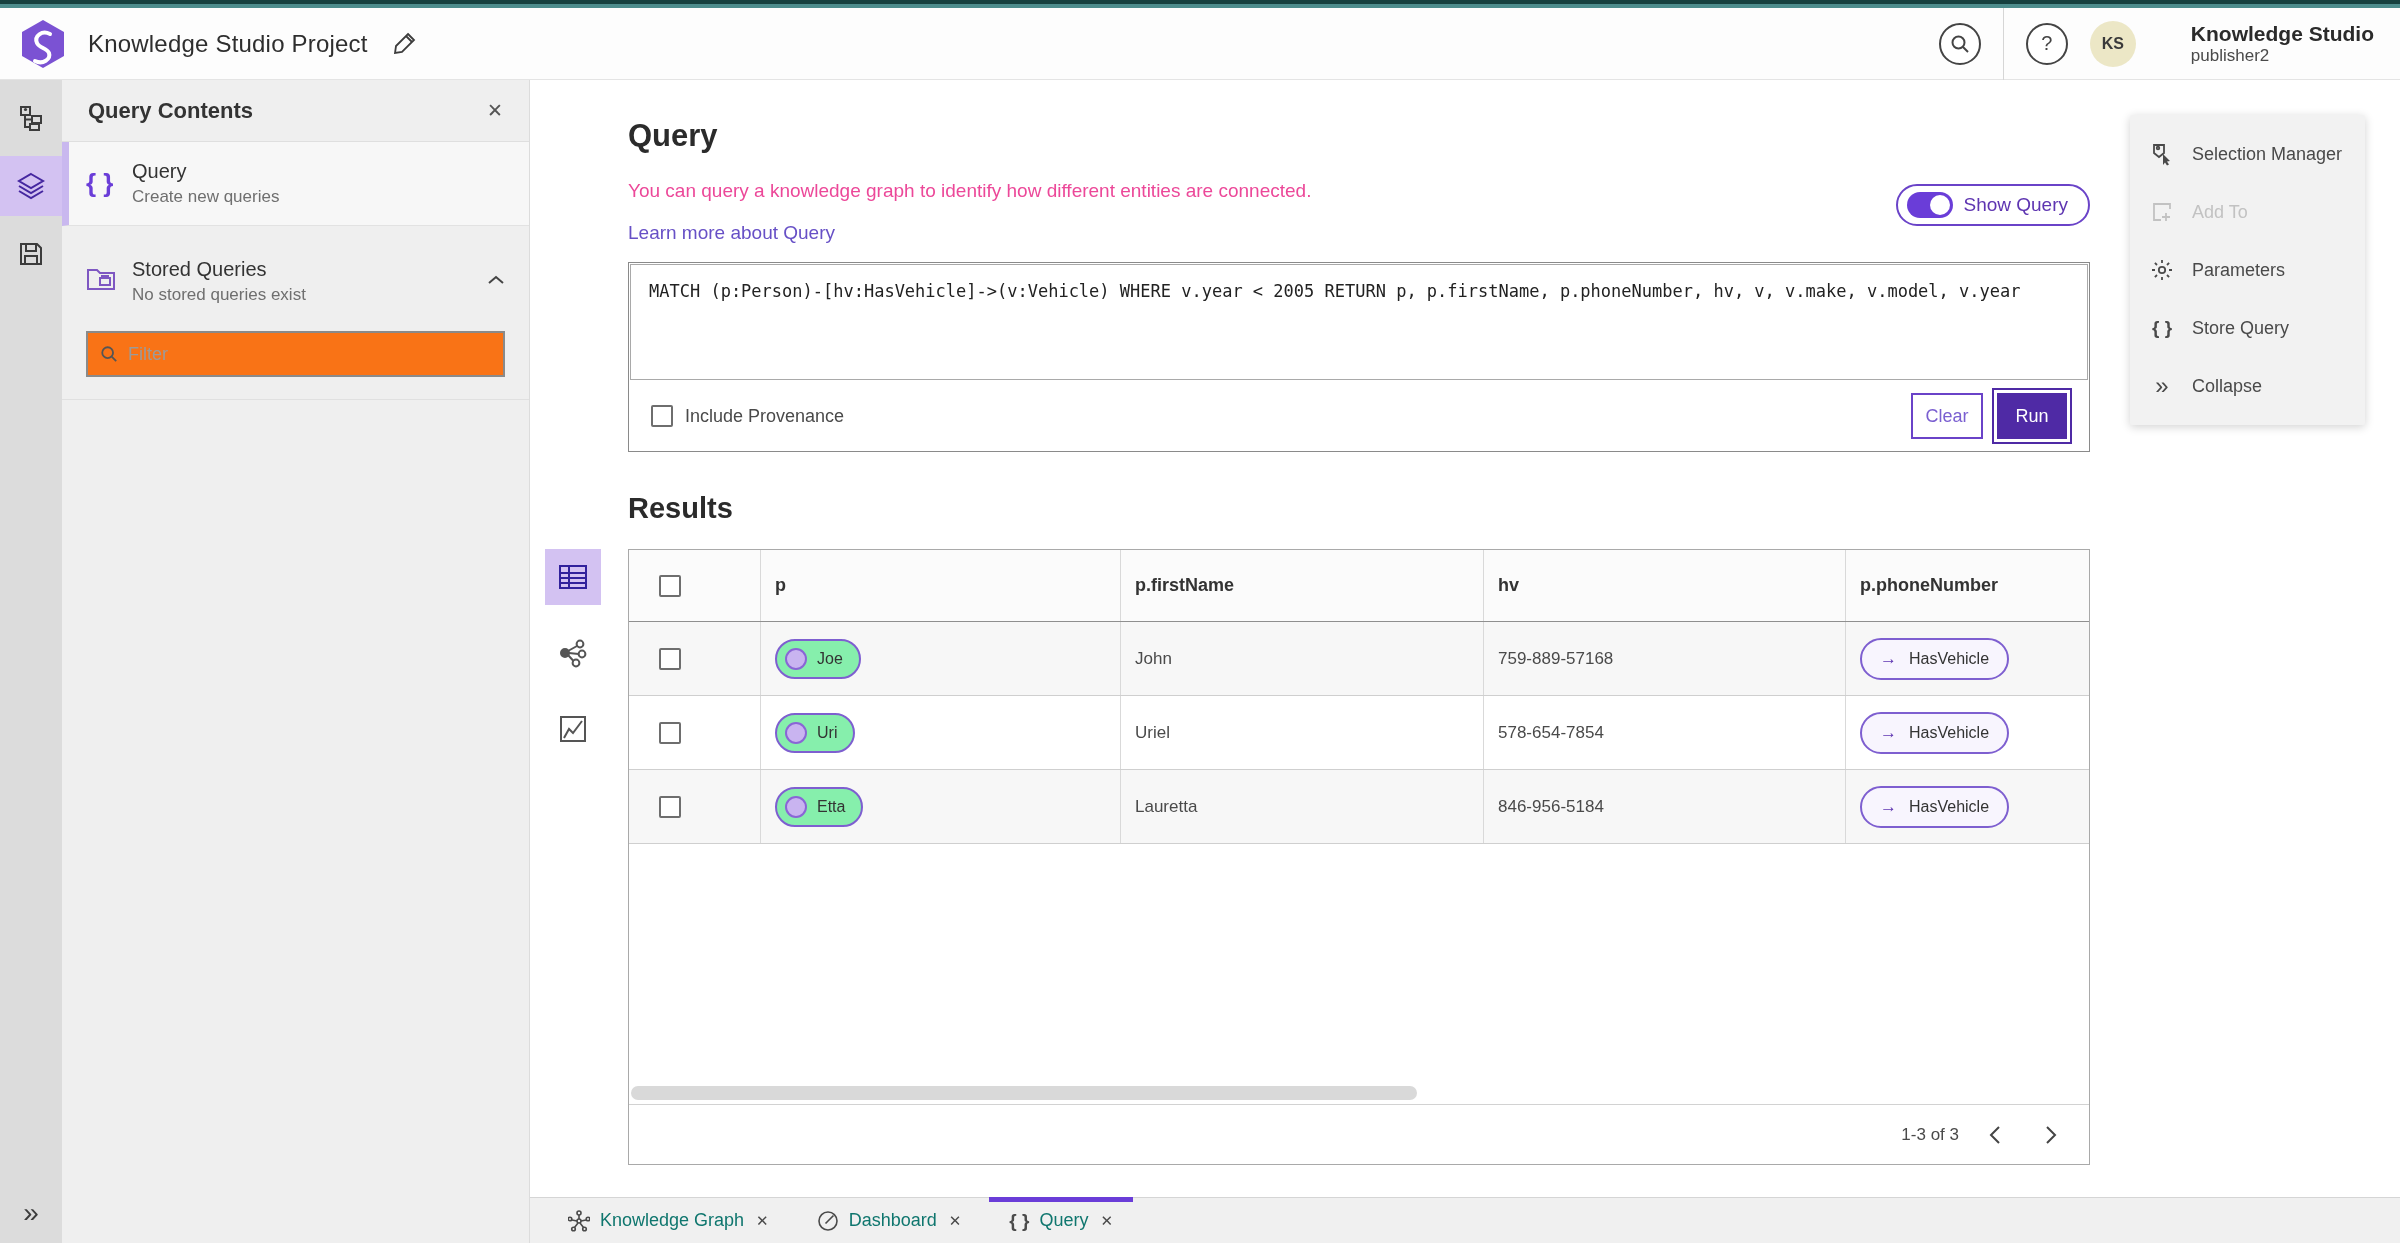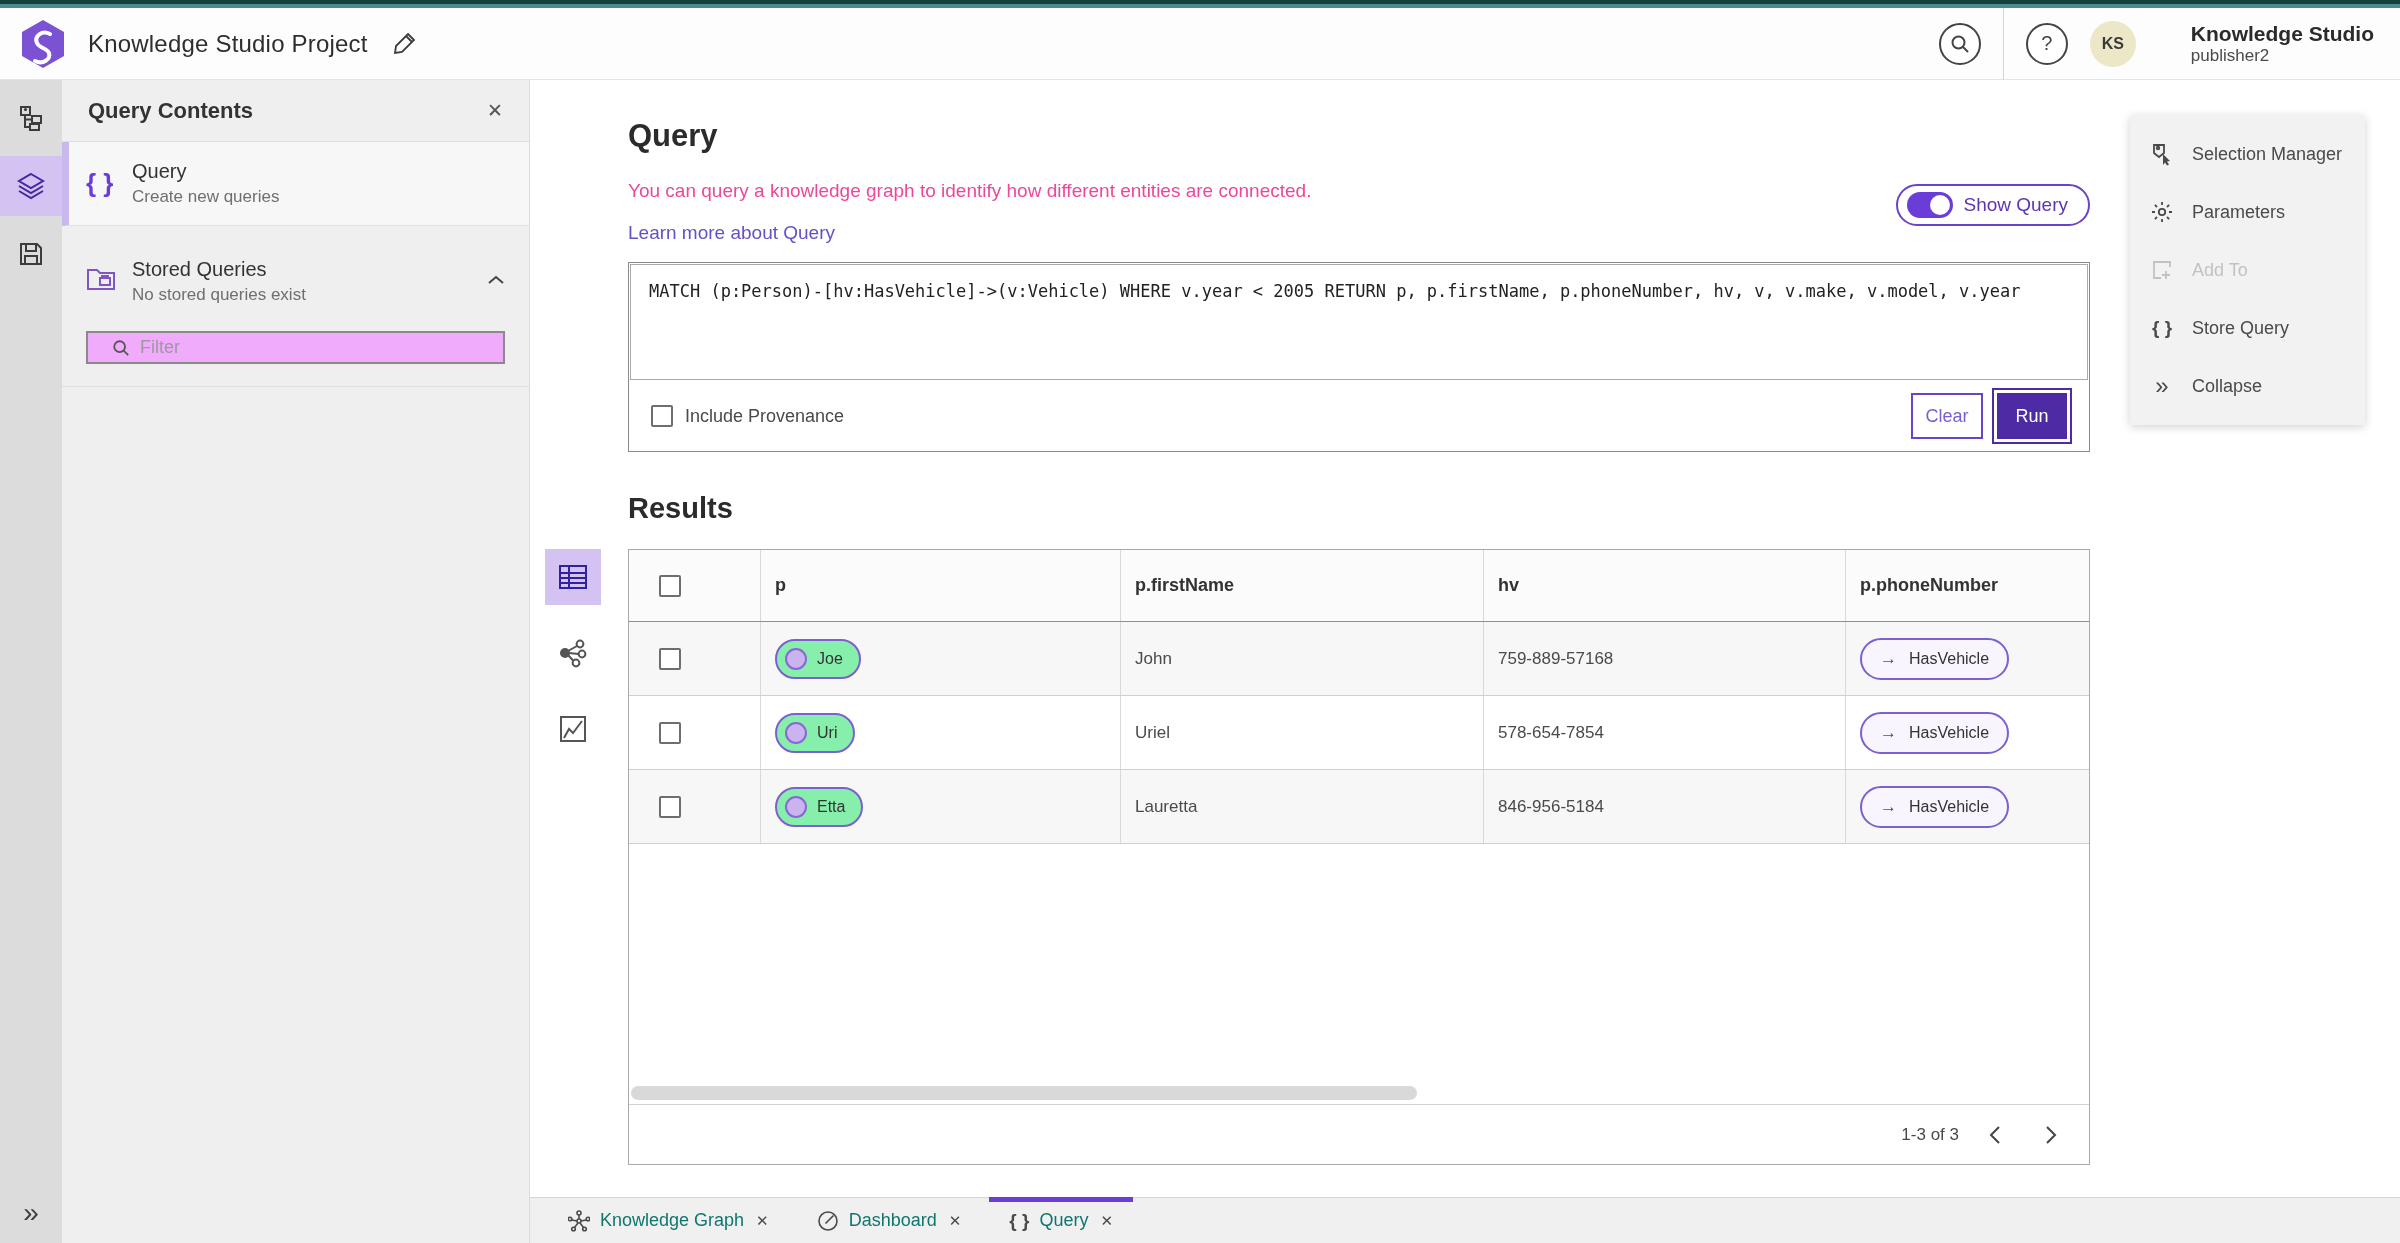--- a/index.html
+++ b/index.html
@@ -65,22 +65,22 @@
   .panel-item.selected { border-left:7px solid #c9b8ef; padding-left:17px; }
   .panel-item .item-icon { width:46px; font-size:26px; color:#6a3dd8; font-weight:bold; }
   .item-texts { flex:1; }
   .item-title { font-size:20px; color:#333; }
   .item-sub { font-size:17px; color:#6f6f6f; margin-top:4px; }
   .gapstrip { height:14px; }
   .stored-head { background:transparent; border-bottom:none; padding-left:24px; }
   .caret-btn { background:none; border:none; cursor:pointer; color:#444; }
   .filter-wrap { padding:8px 24px 22px 24px; border-bottom:1px solid #e0e0e0; }
   .filter-box {
-    display:flex; align-items:center; height:33px; background:#f0abfc;
-    border:2px solid #8a8a8a; padding:0 24px;
+    display:flex; align-items:center; height:46px; background:#f97316;
+    border:2px solid #8a8a8a; padding:0 12px;
   }
   .filter-box input {
     border:none; outline:none; flex:1; font-size:18px; margin-left:10px;
     font-family:"Liberation Sans", sans-serif; color:#333; background:transparent;
   }
   .filter-box input::placeholder { color:#9b9b9b; }
 
   
   .main { flex:1; position:relative; background:#fff; padding:38px 0 0 98px; }
   .page-title { font-size:31px; font-weight:bold; color:#2b2b2b; }
@@ -463,37 +463,37 @@
     <button class="rm-item">
       <span class="rm-icon">
         <svg width="24" height="24" viewBox="0 0 24 24" fill="none" stroke="currentColor" stroke-width="1.8">
           <path d="M4 3 h10 v8 l-5 4 -5 -4 Z"></path>
           <circle cx="8" cy="6" r="1.3"></circle>
           <path d="M13 12 l7 7 -3 .5 2 3 -2 1 -2 -3 -2 2.5 Z" fill="currentColor" stroke="none"></path>
         </svg>
       </span>
       <span class="rm-lbl">Selection Manager</span>
     </button>
+    <button class="rm-item disabled">
+      <span class="rm-icon">
+        <svg width="24" height="24" viewBox="0 0 24 24" fill="none" stroke="currentColor" stroke-width="1.8">
+          <path d="M20 9 V4 H4 v16 h7"></path>
+          <path d="M16 13 v8 M12 17 h8"></path>
+        </svg>
+      </span>
+      <span class="rm-lbl">Add To</span>
+    </button>
     <button class="rm-item">
       <span class="rm-icon">
         <svg width="24" height="24" viewBox="0 0 24 24" fill="none" stroke="currentColor" stroke-width="1.8">
           <circle cx="12" cy="12" r="3.2"></circle>
           <path d="M12 2 v3 M12 19 v3 M2 12 h3 M19 12 h3 M4.9 4.9 l2.1 2.1 M17 17 l2.1 2.1 M19.1 4.9 L17 7 M7 17 l-2.1 2.1"></path>
         </svg>
       </span>
       <span class="rm-lbl">Parameters</span>
-    </button>
-    <button class="rm-item disabled">
-      <span class="rm-icon">
-        <svg width="24" height="24" viewBox="0 0 24 24" fill="none" stroke="currentColor" stroke-width="1.8">
-          <path d="M20 9 V4 H4 v16 h7"></path>
-          <path d="M16 13 v8 M12 17 h8"></path>
-        </svg>
-      </span>
-      <span class="rm-lbl">Add To</span>
     </button>
     <button class="rm-item">
       <span class="rm-icon braces">{ }</span>
       <span class="rm-lbl">Store Query</span>
     </button>
     <button class="rm-item">
       <span class="rm-icon chevrons">»</span>
       <span class="rm-lbl">Collapse</span>
     </button>
   </div>

